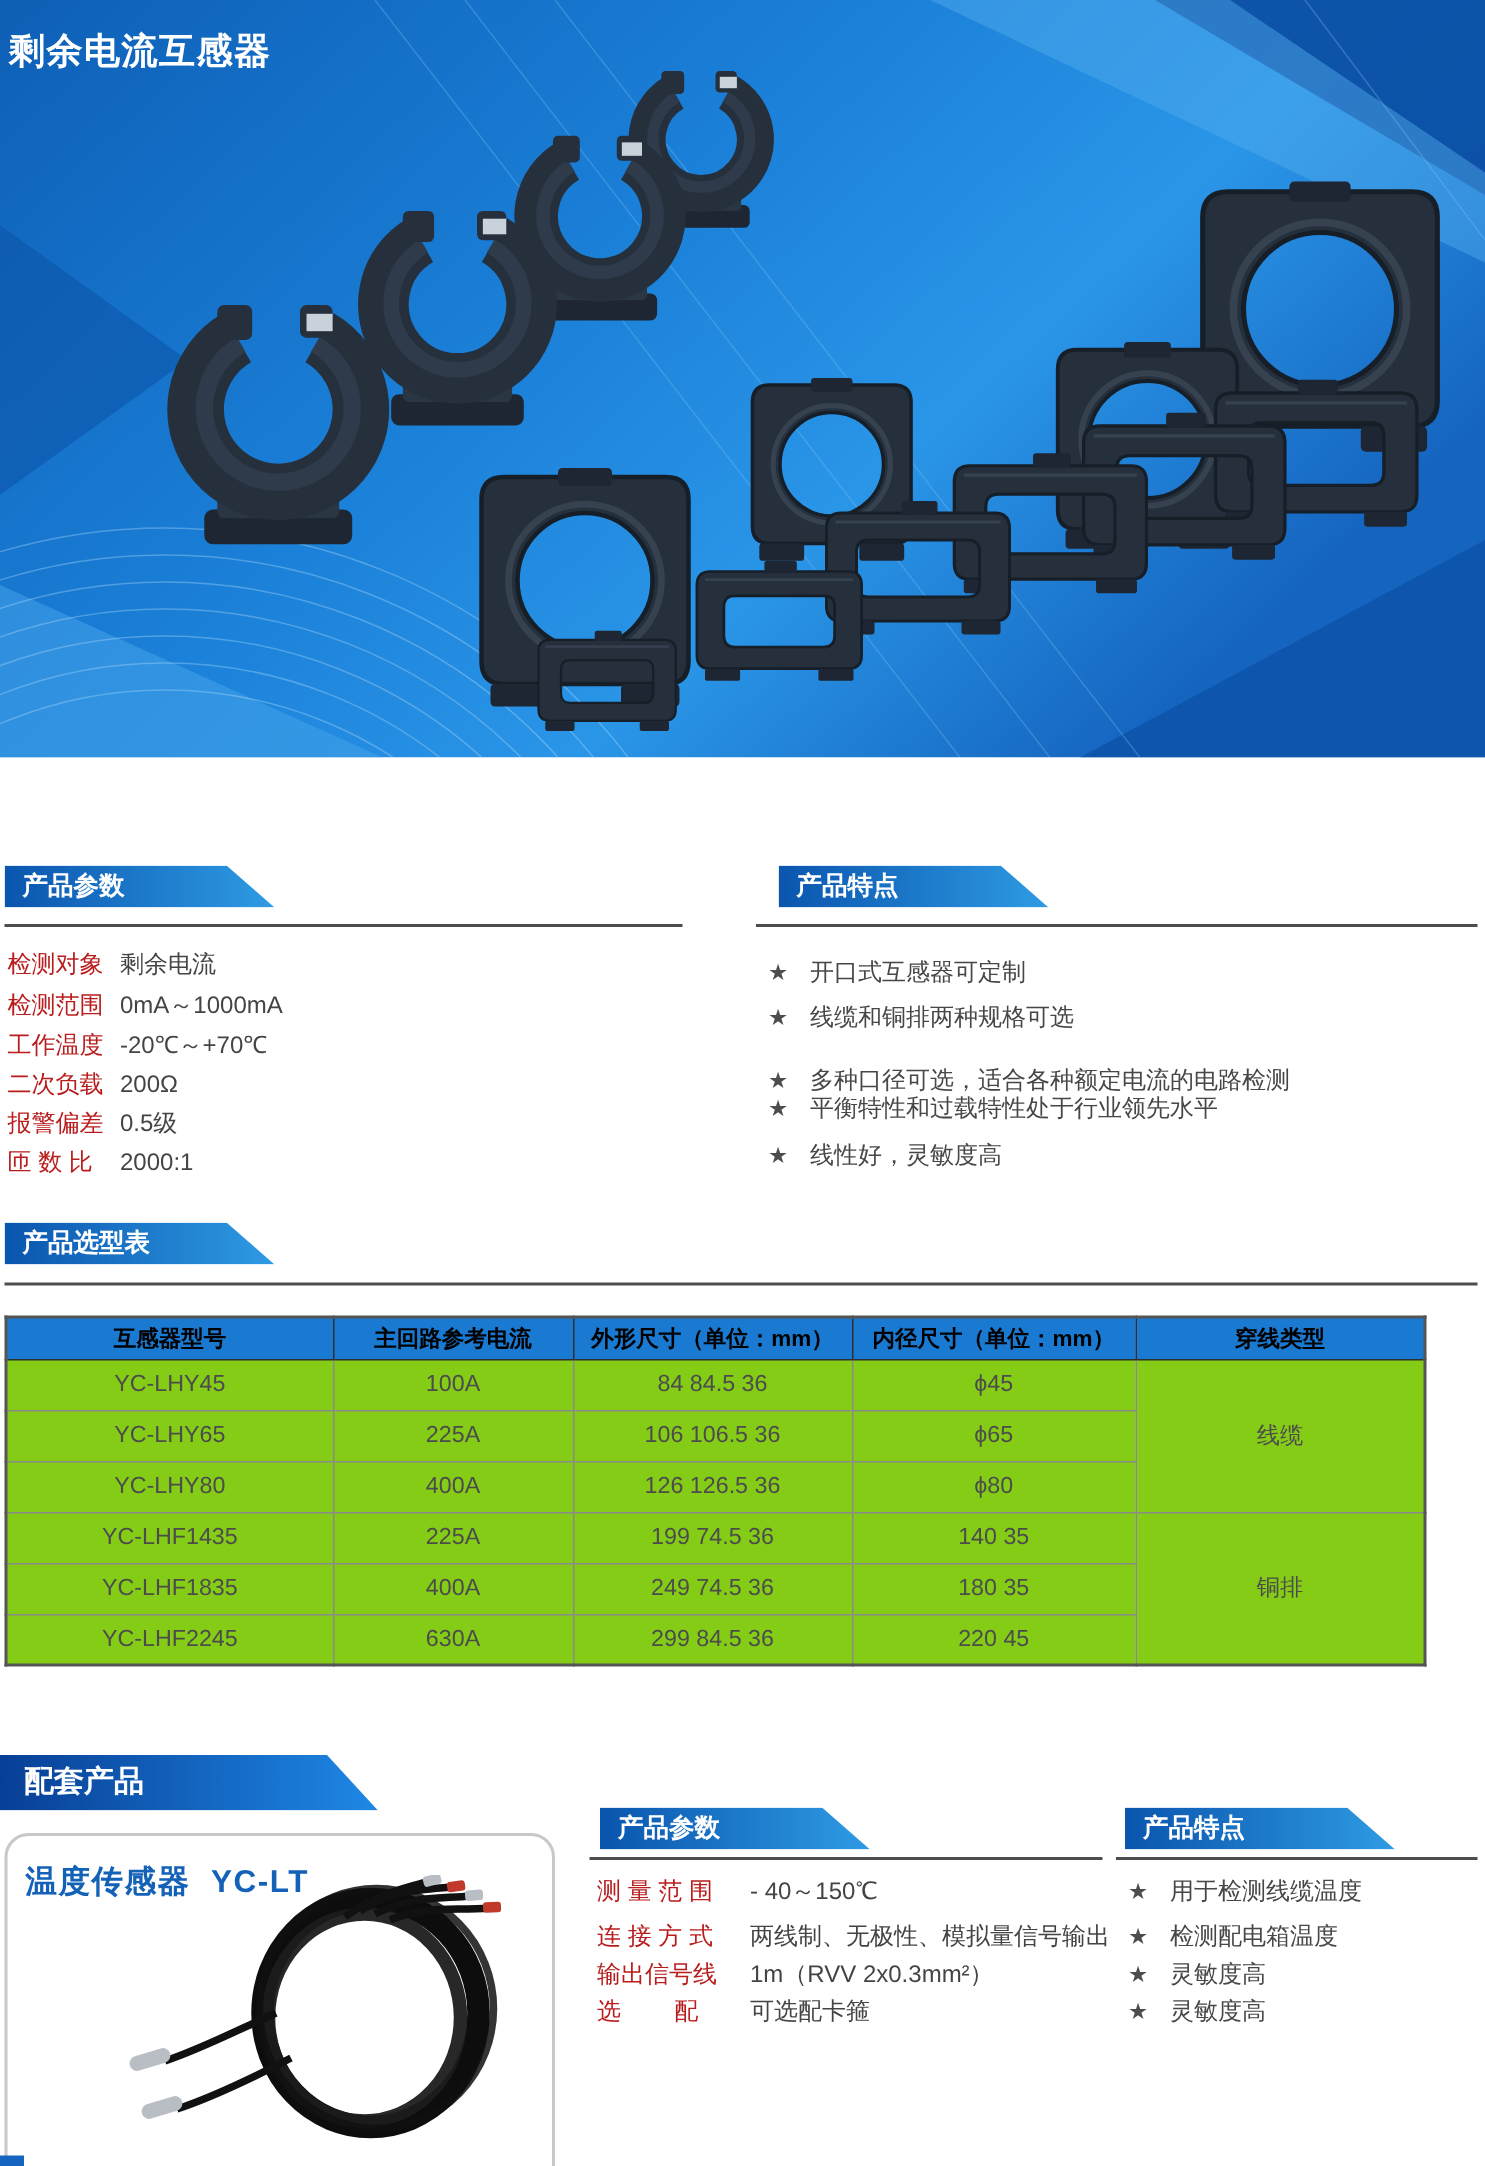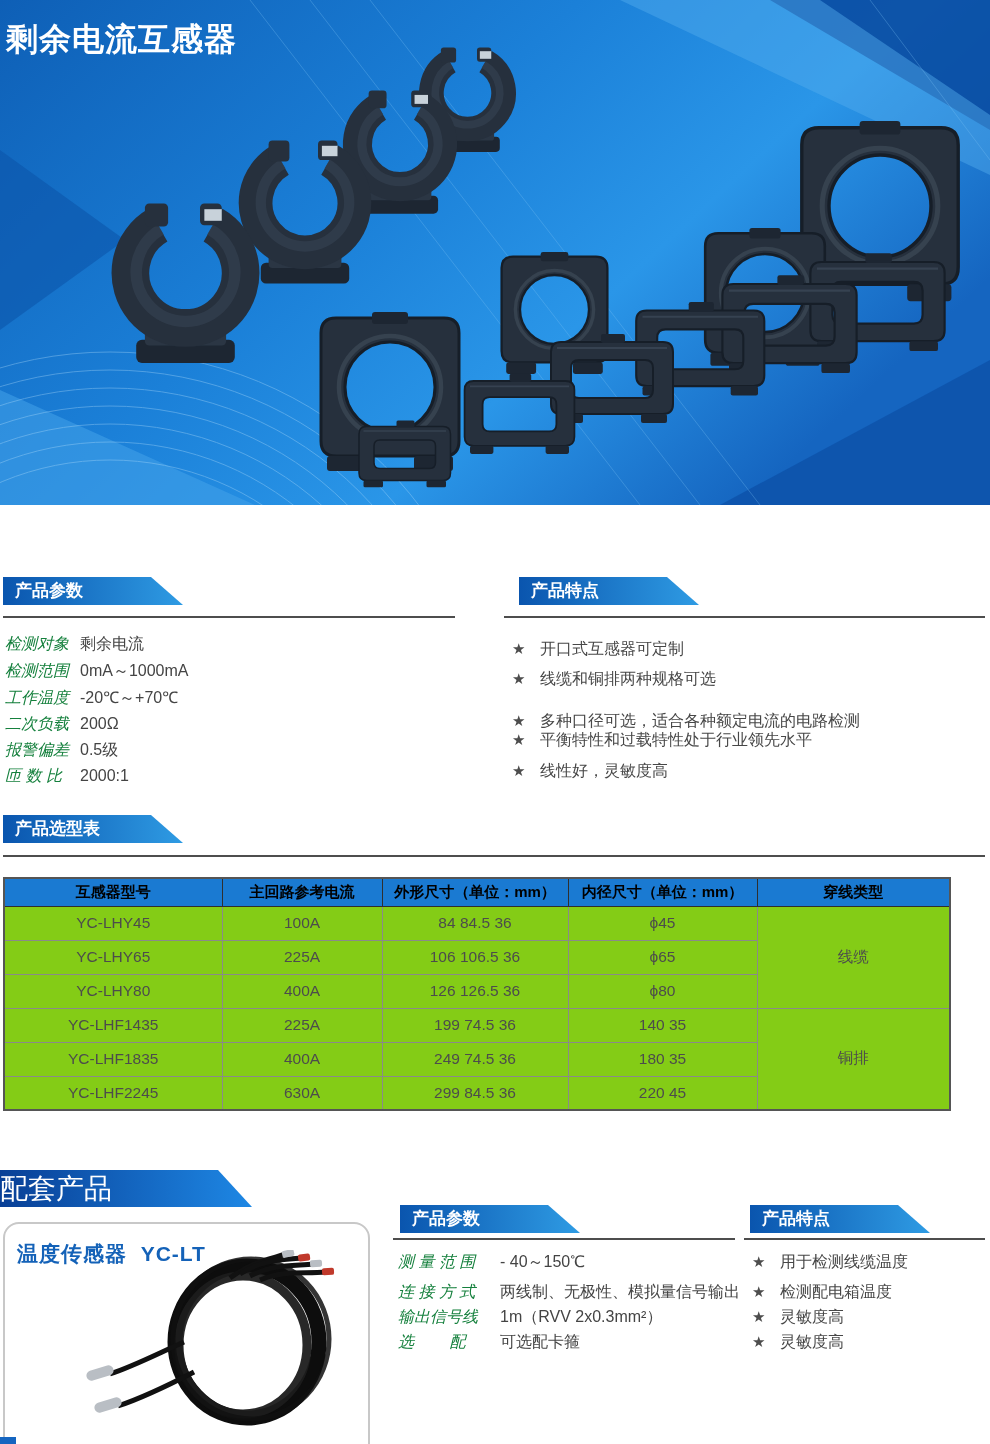--- a/index.html
+++ b/index.html
@@ -2,37 +2,37 @@
 <html><head>
 <meta charset="utf-8">
 <style>
   * { margin:0; padding:0; box-sizing:border-box; }
   body { background:#ffffff; font-family:"Liberation Sans", sans-serif; }
   .page { position:relative; width:990px; height:1444px; background:#fff; overflow:hidden; }
 
   
   .hero { position:absolute; left:0; top:0; width:990px; height:505px; overflow:hidden; }
   .hero-art { position:absolute; left:0; top:0; width:990px; height:505px; display:block; }
-  .hero-title { position:absolute; left:6px; top:18px; font-size:32px; font-weight:bold;
+  .hero-title { position:absolute; left:6px; top:18px; font-size:24px; font-weight:bold;
                 color:#ffffff; letter-spacing:1px; }
 
   
   .banner-sm { position:absolute; height:28px; width:182px; padding-left:12px;
                line-height:28px; font-size:17px; font-weight:bold; color:#fff;
                background:linear-gradient(90deg,#0a55ae 0%,#2f9ce4 100%);
                clip-path:polygon(0 0,148px 0,180px 100%,0 100%); }
-  .banner-lg { position:absolute; height:37px; width:254px; padding-left:0;
-               line-height:37px; font-size:28px; font-weight:normal; color:#fff;
+  .banner-lg { position:absolute; height:37px; width:254px; padding-left:16px;
+               line-height:37px; font-size:20px; font-weight:bold; color:#fff;
                background:linear-gradient(90deg,#083f96 0%,#1e88e5 100%);
                clip-path:polygon(0 0,218px 0,252px 100%,0 100%); }
   .rule { position:absolute; height:2px; background:#4d4d4d; }
 
   
   .prow { position:absolute; height:22px; line-height:22px; font-size:16px; color:#3d3d3d; }
-  .plabel { white-space:pre; color:#15803d;font-style:italic; }
+  .plabel { white-space:pre; color:#b91c1c; }
   .pvalue { position:absolute; white-space:pre; color:#444; }
   .params1 .pvalue { left:75px; }
   .params2 .pvalue { left:102px; }
 
   
   .frow { position:absolute; height:22px; line-height:22px; font-size:16px; color:#474747; }
   .star { display:inline-block; width:28px; color:#4d4d4d; font-size:15px; }
 
   
   .sel-table { position:absolute; left:3px; top:877px; width:946px;

